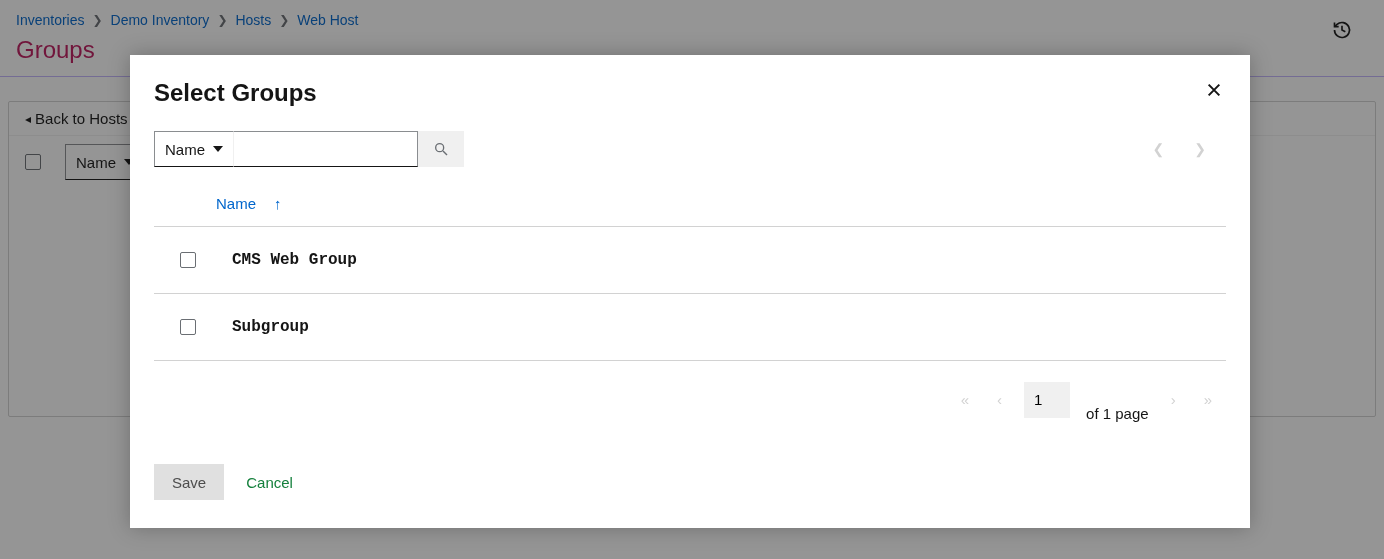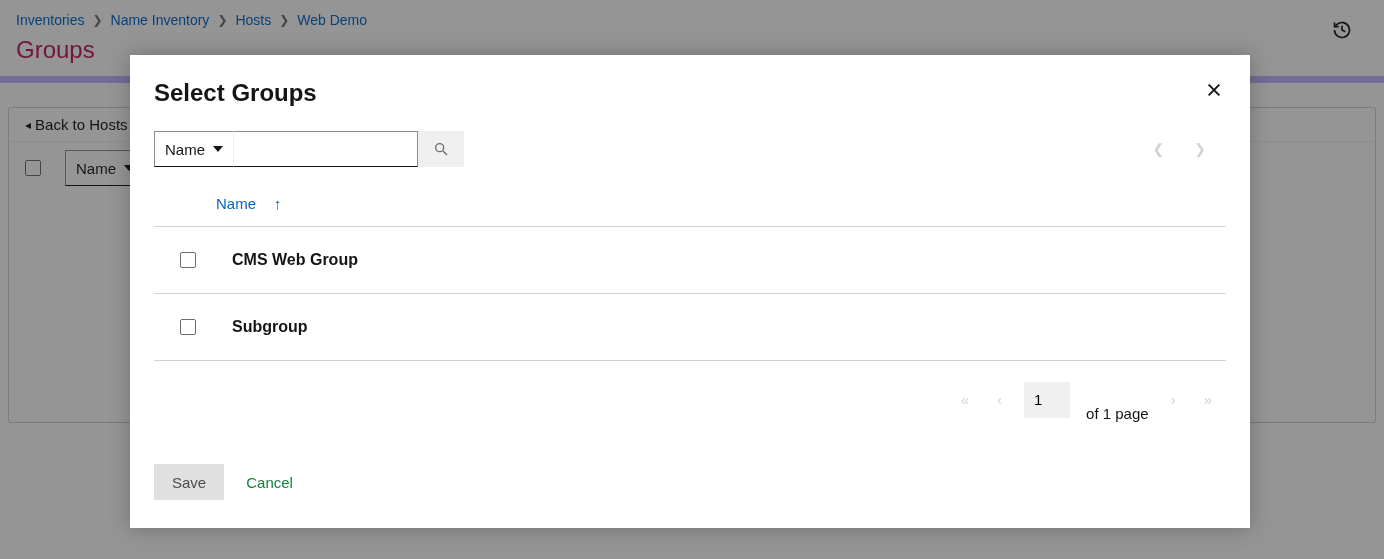--- a/index.html
+++ b/index.html
@@ -1,21 +1,21 @@
 <!DOCTYPE html>
 <html><head>
 <meta charset="utf-8">
 <style>
   * { box-sizing: border-box; margin: 0; padding: 0; }
   html, body { width: 1384px; height: 559px; overflow: hidden; font-family: "Helvetica Neue", Helvetica, Arial, sans-serif; font-size: 16px; color: #151515; background: #fff; }
   a { text-decoration: none; }
 
   
   .page { position: absolute; inset: 0; background: #fff; }
-  .bg-header { padding: 10px 16px 12px 16px; border-bottom: 7px solid #c4b5fd; }
+  .bg-header { padding: 10px 16px 12px 16px; border-bottom: 1px solid #c4b5fd; }
   .breadcrumb { display: flex; align-items: center; gap: 8px; font-size: 14px; color: #0066cc; padding: 2px 0 6px 0; }
   .breadcrumb .sep-ico { display:inline-block; font-size:12px; color:#6a6e73; }
   .page-title { font-size: 24px; font-weight: 400; color: #be185d; padding-top: 2px; }
   .history-icon { position: absolute; top: 20px; right: 32px; color: #151515; }
   .history-icon svg { width: 20px; height: 20px; }
   .bg-body { padding: 24px 8px 0 8px; }
   .card { background: #fff; border: 1px solid #d2d2d2; border-radius: 2px; }
   .card-toolbar { display:flex; align-items:center; gap:16px; padding: 8px 16px; border-bottom: 1px solid #f0f0f0; }
   .back-link { font-size: 15px; color:#151515; display:flex; align-items:center; gap:4px; }
   .back-caret { font-size: 12px; }
@@ -41,21 +41,21 @@
   .search-btn { width:46px; height:36px; border:1px solid #f0f0f0; background:#f0f0f0; display:flex; align-items:center; justify-content:center; cursor:pointer; }
   .search-btn svg { width:16px; height:16px; fill:#6a6e73; }
   .pager-arrows { display:flex; gap:30px; color:#d2d2d2; padding-right: 20px; }
   .pager-arrows .arrow { font-size:14px; }
 
   .table { margin-top: 20px; }
   .thead { display:flex; align-items:center; padding: 8px 8px 14px 8px; border-bottom:1px solid #d2d2d2; }
   .th-checkbox { width: 54px; }
   .th-name { color:#0066cc; font-size:15px; display:flex; align-items:center; gap:18px; }
   .sort-icon { color:#0066cc; font-weight:600; }
-  .row { display:flex; align-items:center; padding: 24px 8px; border-bottom:1px solid #d2d2d2; }
+  .row { display:flex; align-items:center; padding: 24px 8px; border-bottom:1px solid #d2d2d2;font-family:Liberation Mono, monospace; }
   .row .cb { width:16px; height:16px; border:1px solid #6a6e73; border-radius:2px; margin: 0 36px 0 18px; }
   .row .label { font-size:16px; font-weight:600; }
 
   .pager { display:flex; align-items:center; justify-content:flex-end; gap: 16px; margin-top: 16px; padding-right: 8px; color:#151515; font-size:15px; }
   .pager .nav-icon { color:#d2d2d2; padding: 0 6px; }
   .pager .page-input { width:46px; height:36px; background:#f0f0f0; border:none; text-align:left; padding:0 10px; font-size:15px; }
   .pager .suffix { color:#151515;margin-top:28px; }
 
   .footer-btns { display:flex; align-items:center; gap: 22px; margin-top: 42px; }
   .btn { height:36px; padding: 8px 18px; font-size:15px; border:none; cursor:pointer; }
@@ -63,25 +63,25 @@
   .btn-cancel { background:none; color:#15803d; padding:0; }
 </style>
 </head>
 <body>
 
 <div class="page">
   <div class="bg-header">
     <nav class="breadcrumb">
       <a>Inventories</a>
       <span class="sep-ico">❯</span>
-      <a>Name Inventory</a>
+      <a>Demo Inventory</a>
       <span class="sep-ico">❯</span>
       <a>Hosts</a>
       <span class="sep-ico">❯</span>
-      <a>Web Demo</a>
+      <a>Web Host</a>
     </nav>
     <h1 class="page-title">Groups</h1>
   </div>
   <div class="history-icon">
     <svg viewBox="0 0 24 24" fill="none" stroke="#151515" stroke-width="2">
         <path d="M3 12a9 9 0 1 0 3-6.7L3 8"></path>
         <polyline points="3 3 3 8 8 8"></polyline>
         <polyline points="12 7 12 12 16 14"></polyline>
       </svg>
   </div>

